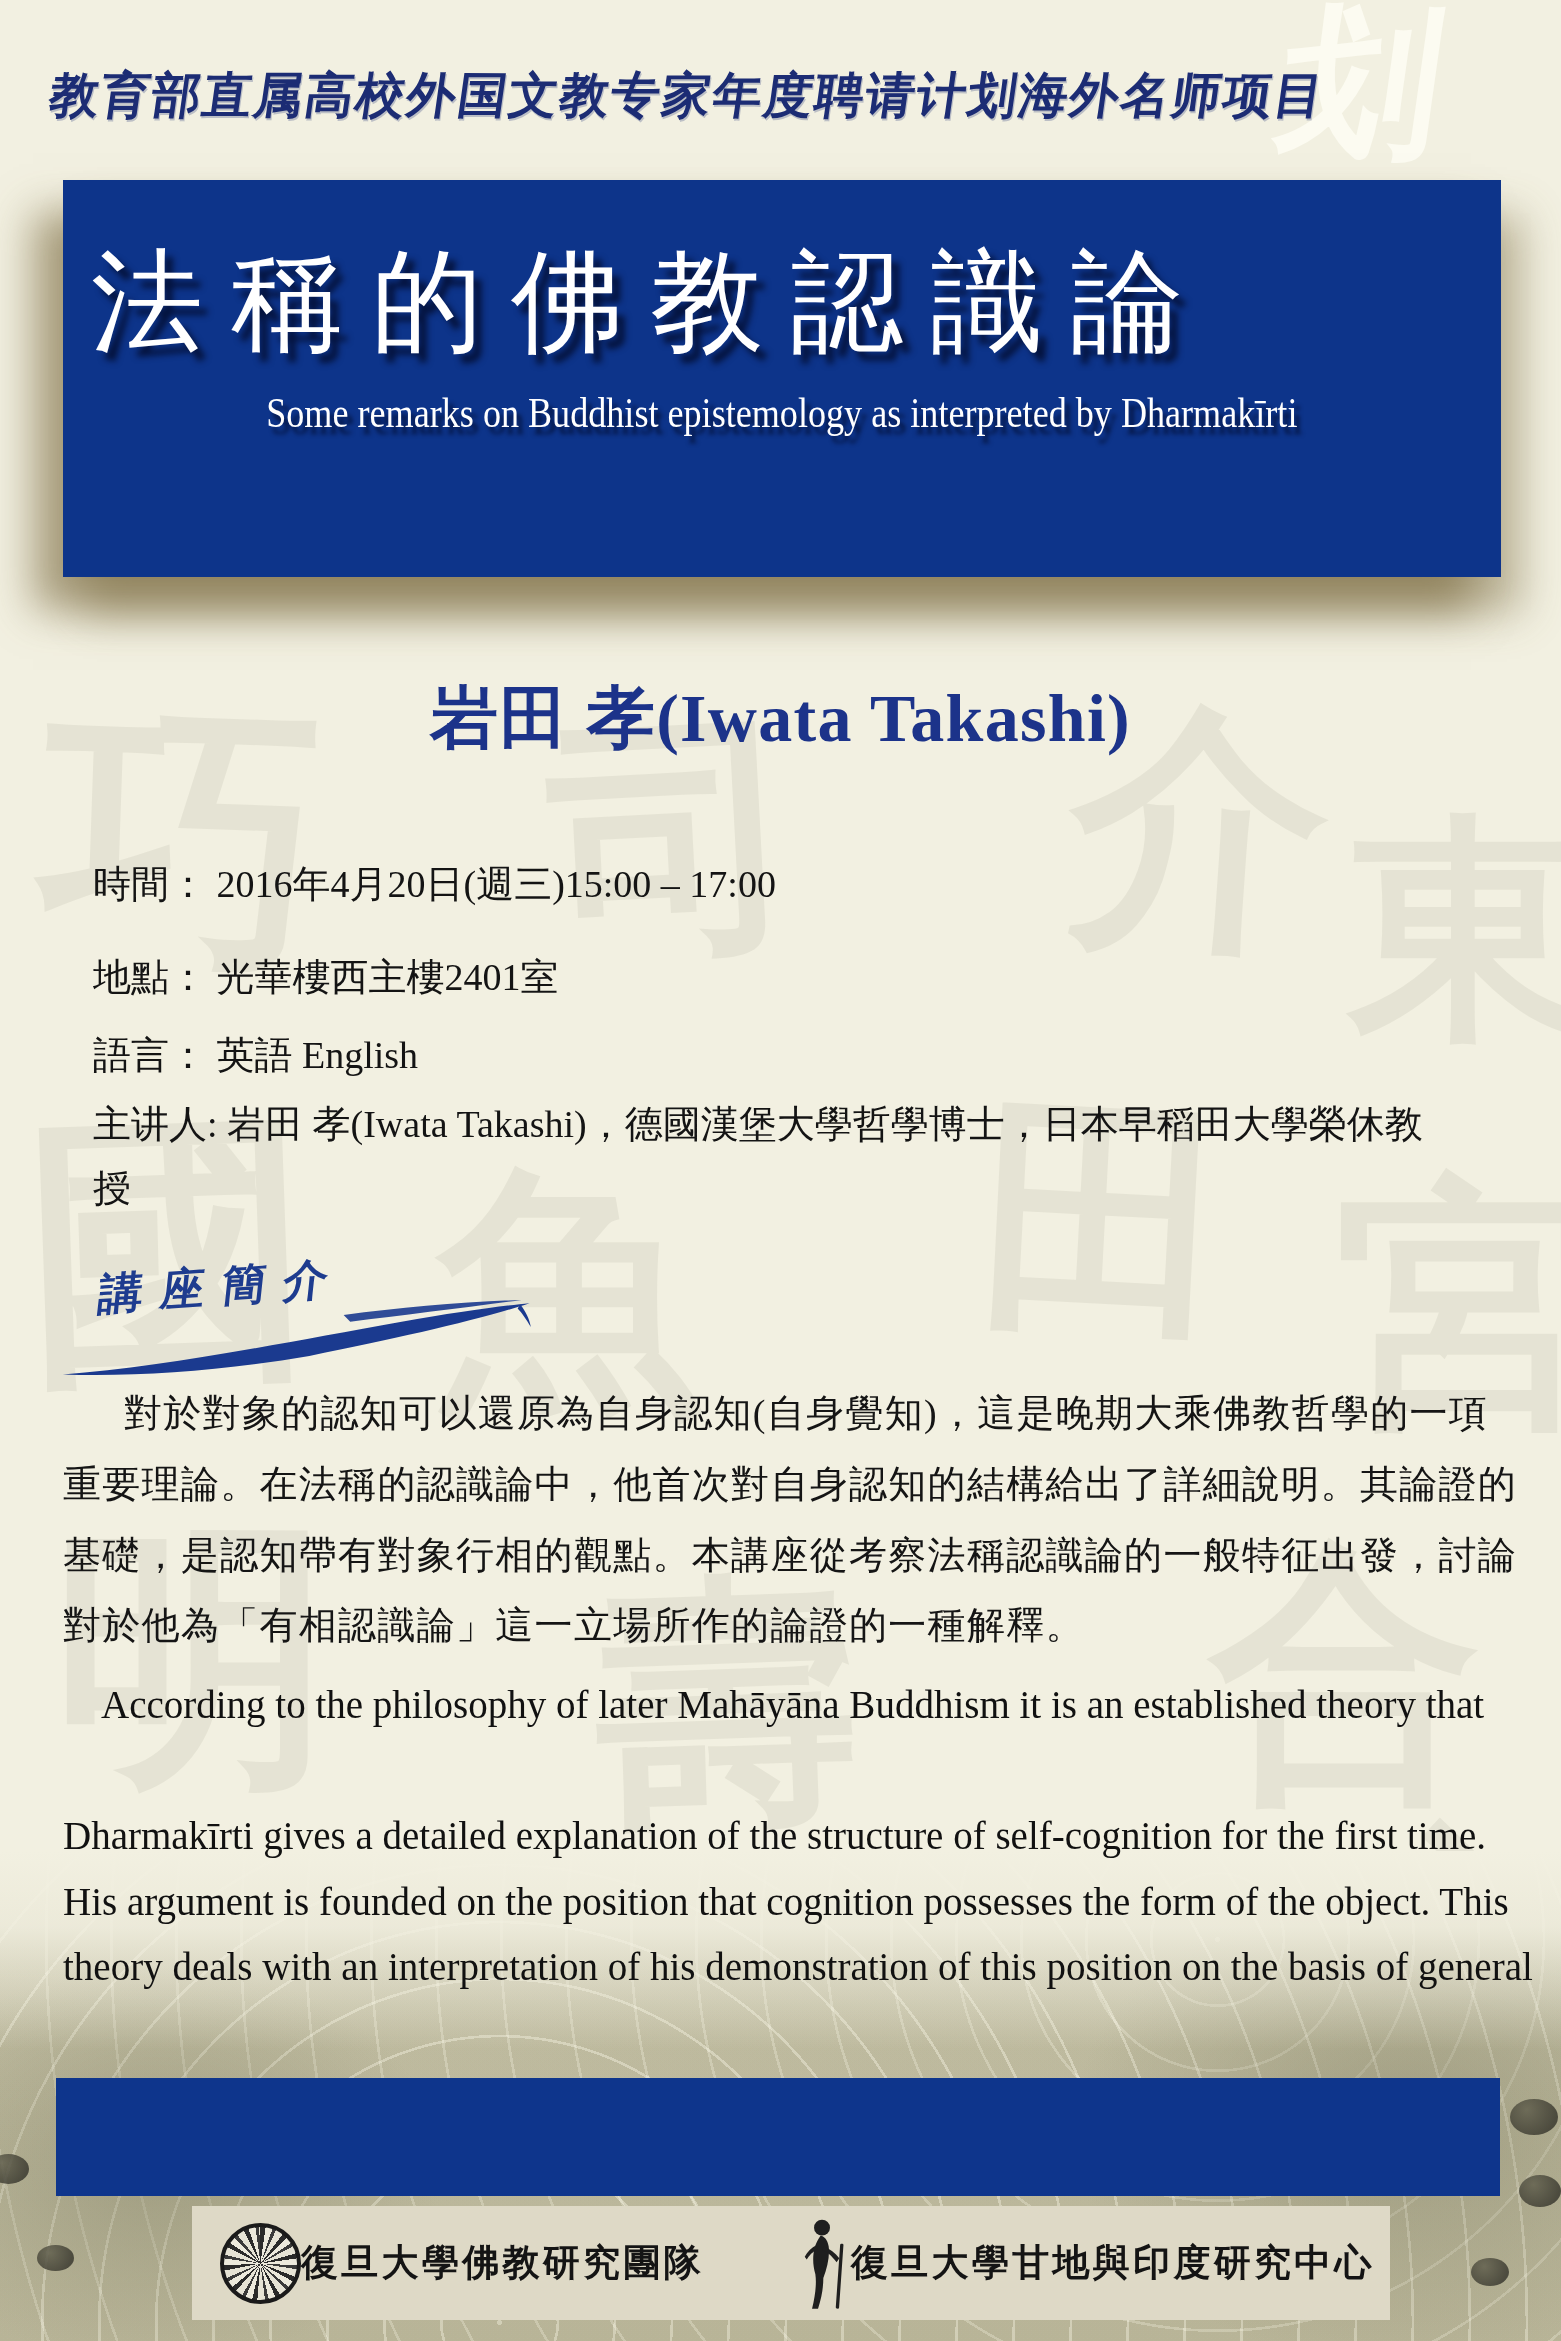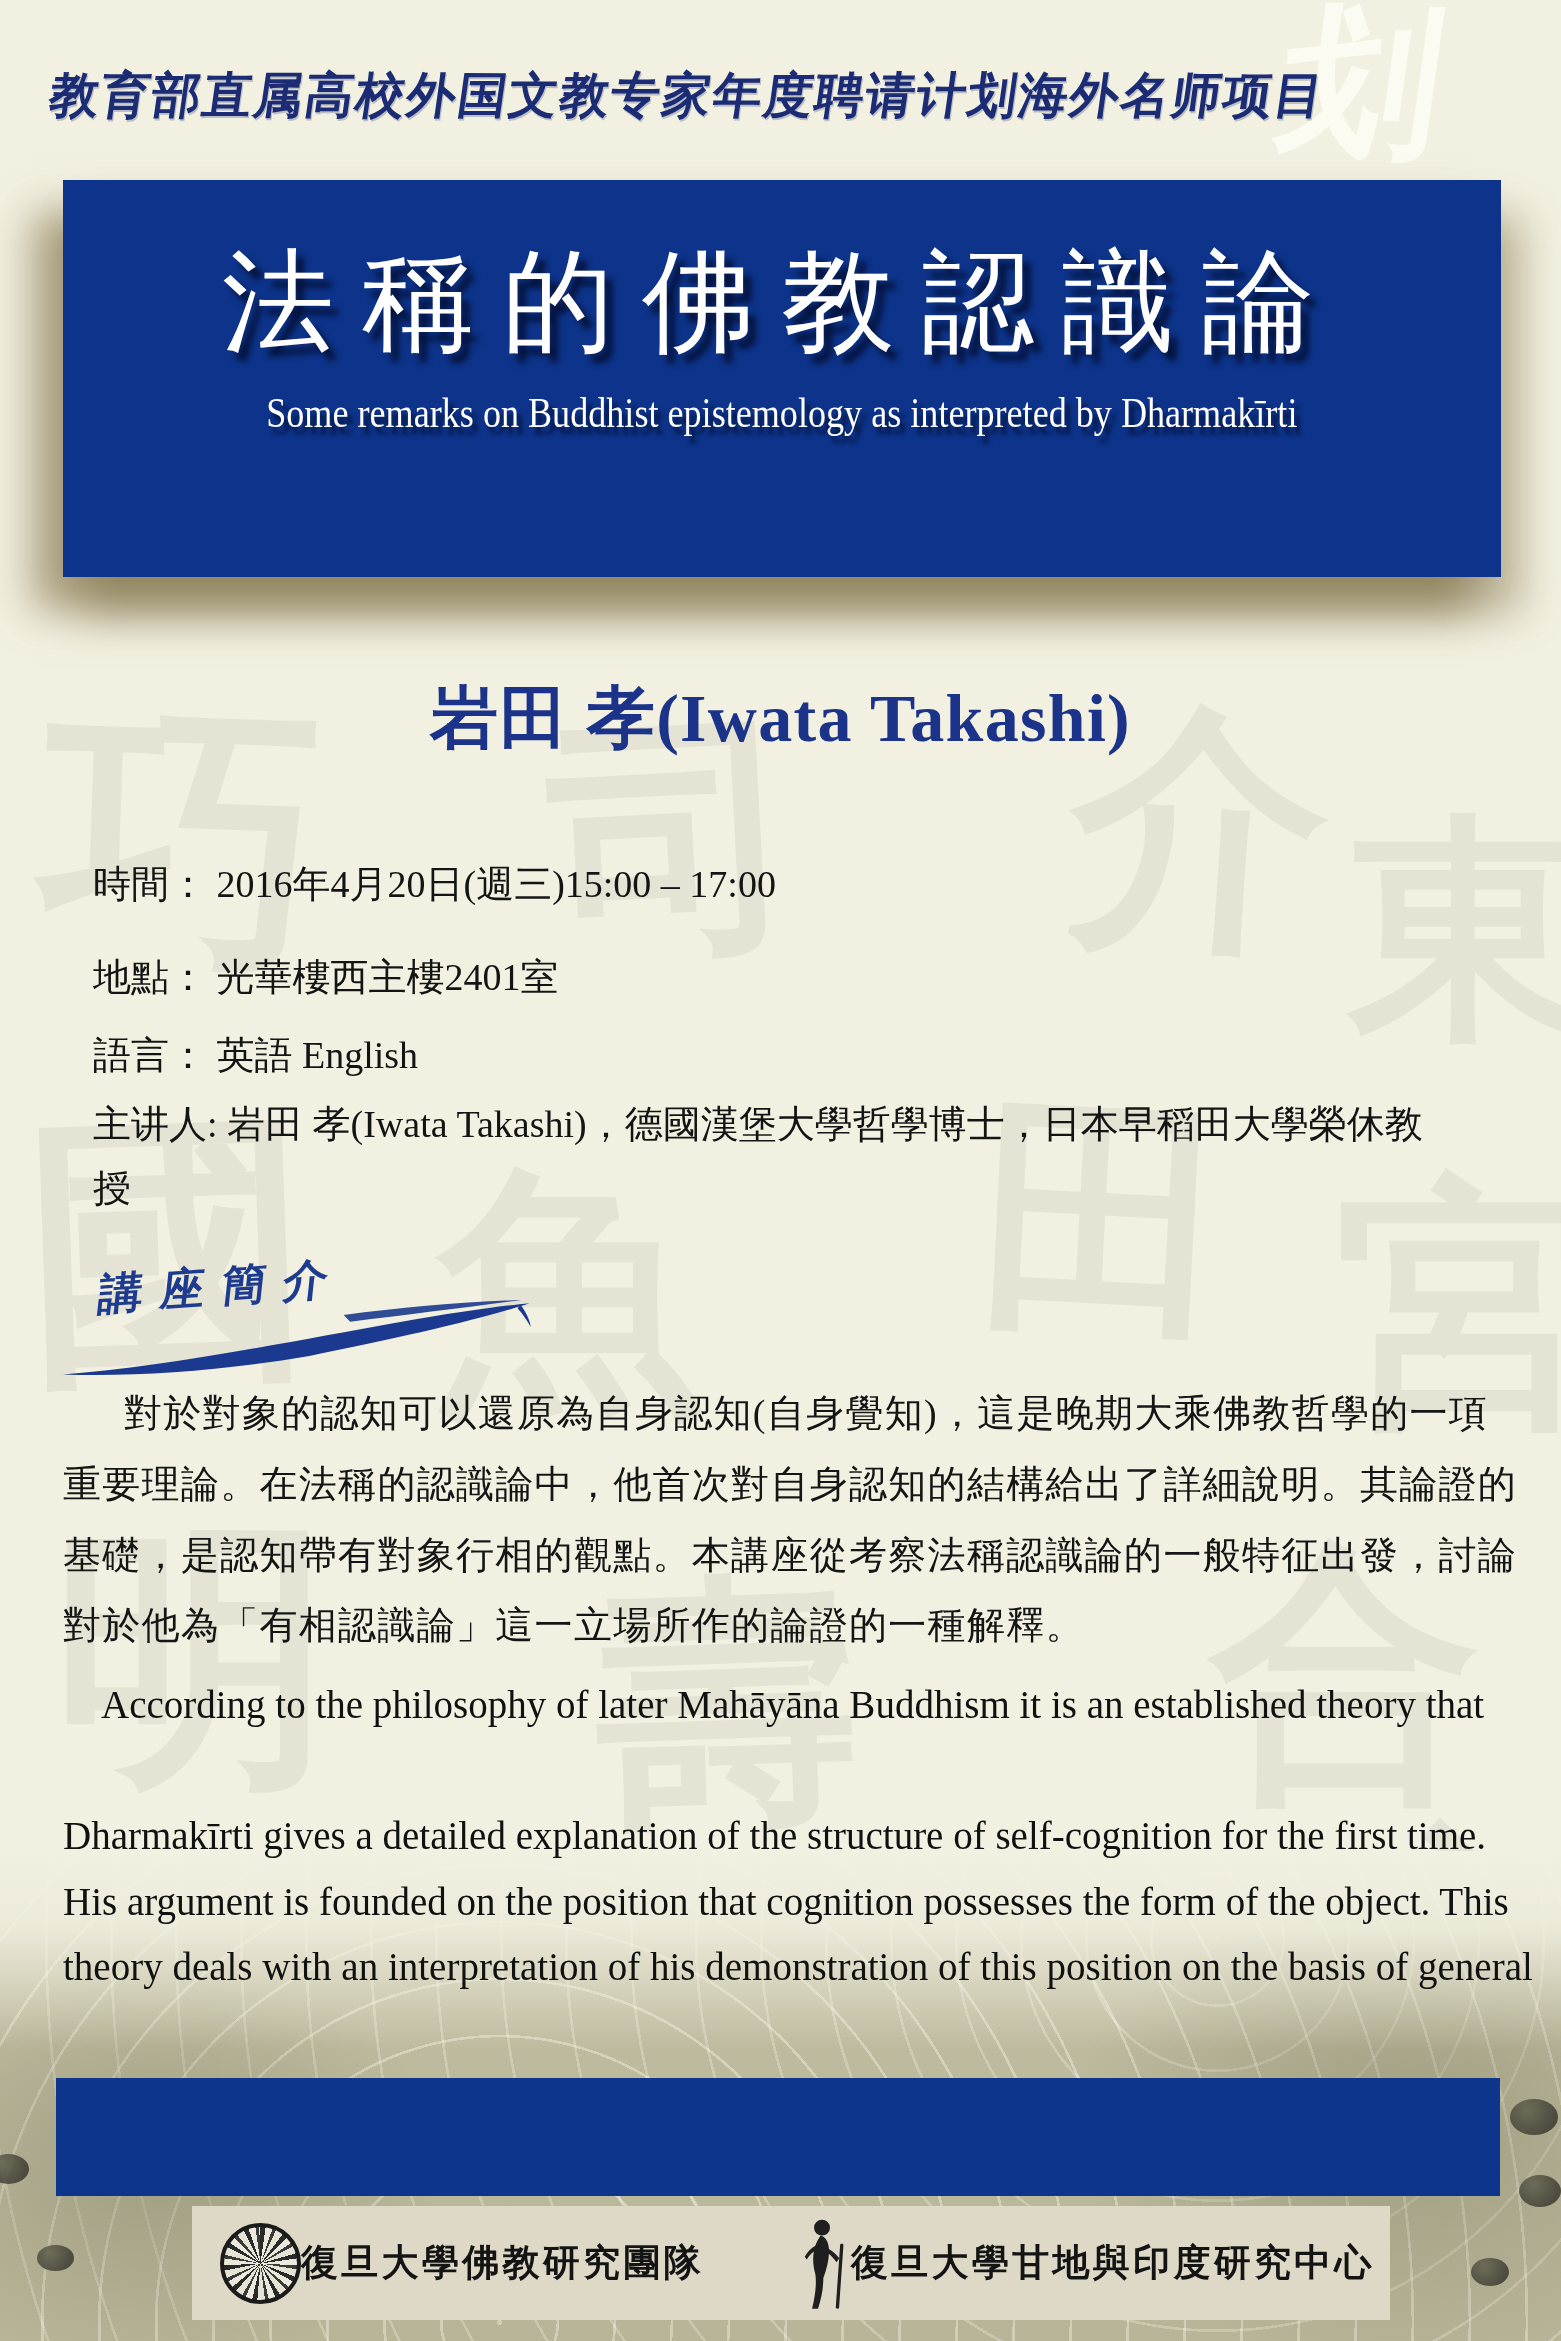--- a/index.html
+++ b/index.html
@@ -36,22 +36,22 @@
     font-size:162px;font-weight:bold;color:#fcfbf1;transform:skewX(-8deg);line-height:1;
   }
 
   
   .banner{
     position:absolute;left:63px;top:180px;width:1438px;height:397px;z-index:2;
     background:#0d348a;
     box-shadow:-30px 33px 40px rgba(120,104,60,.6), 20px 36px 40px rgba(120,104,60,.45);
   }
   .banner-title{
-    margin:66px 0 0 0;text-align:center;font-size:112px;line-height:1;
-    color:#ffffff;letter-spacing:28px;font-weight:500;
+    margin:66px 0 0 0;text-align:left;font-size:112px;line-height:1;
+    color:#ffffff;letter-spacing:28px;padding-left:28px;font-weight:500;
     text-shadow:8px 9.3px 6px rgba(3,10,40,.8);white-space:nowrap;
   }
   .banner-subtitle{margin-top:30px;text-align:center;white-space:nowrap;}
   .banner-subtitle span{
     display:inline-block;transform:scaleX(.84);transform-origin:center;
     font-size:43px;color:#ffffff;text-shadow:6px 7.3px 4.6px rgba(3,10,40,.8);
   }
 
   
   .speaker{

